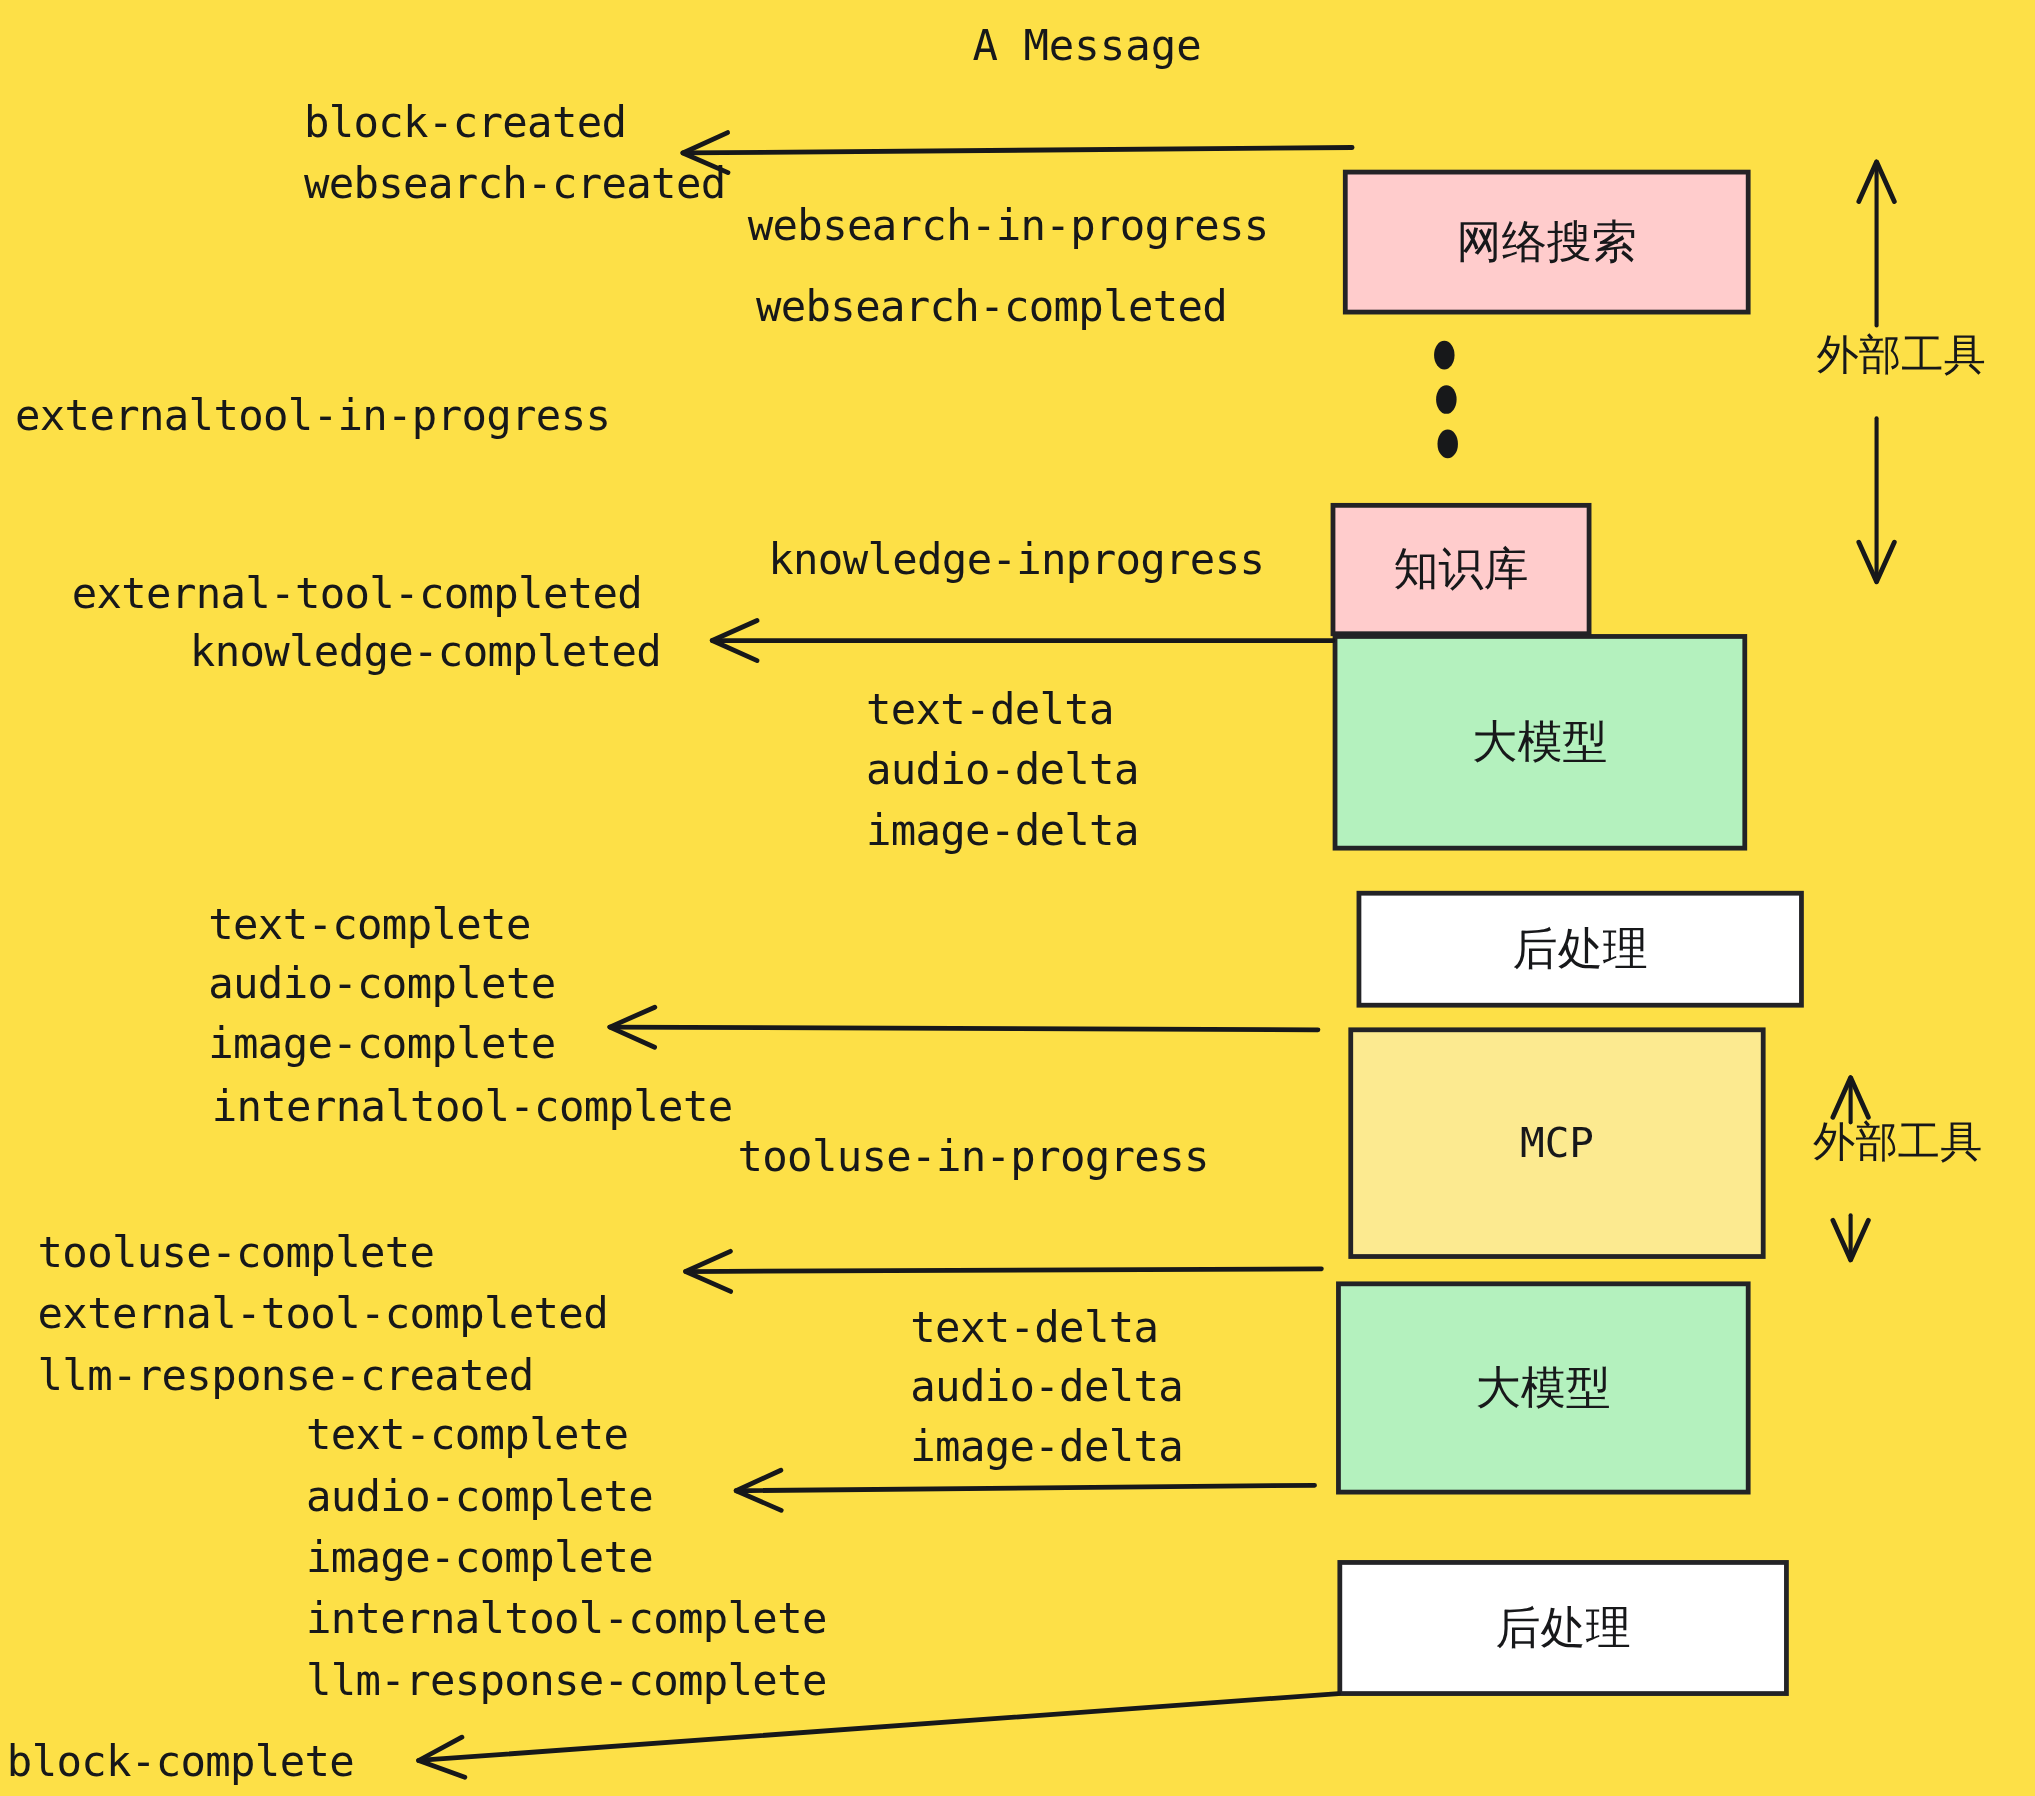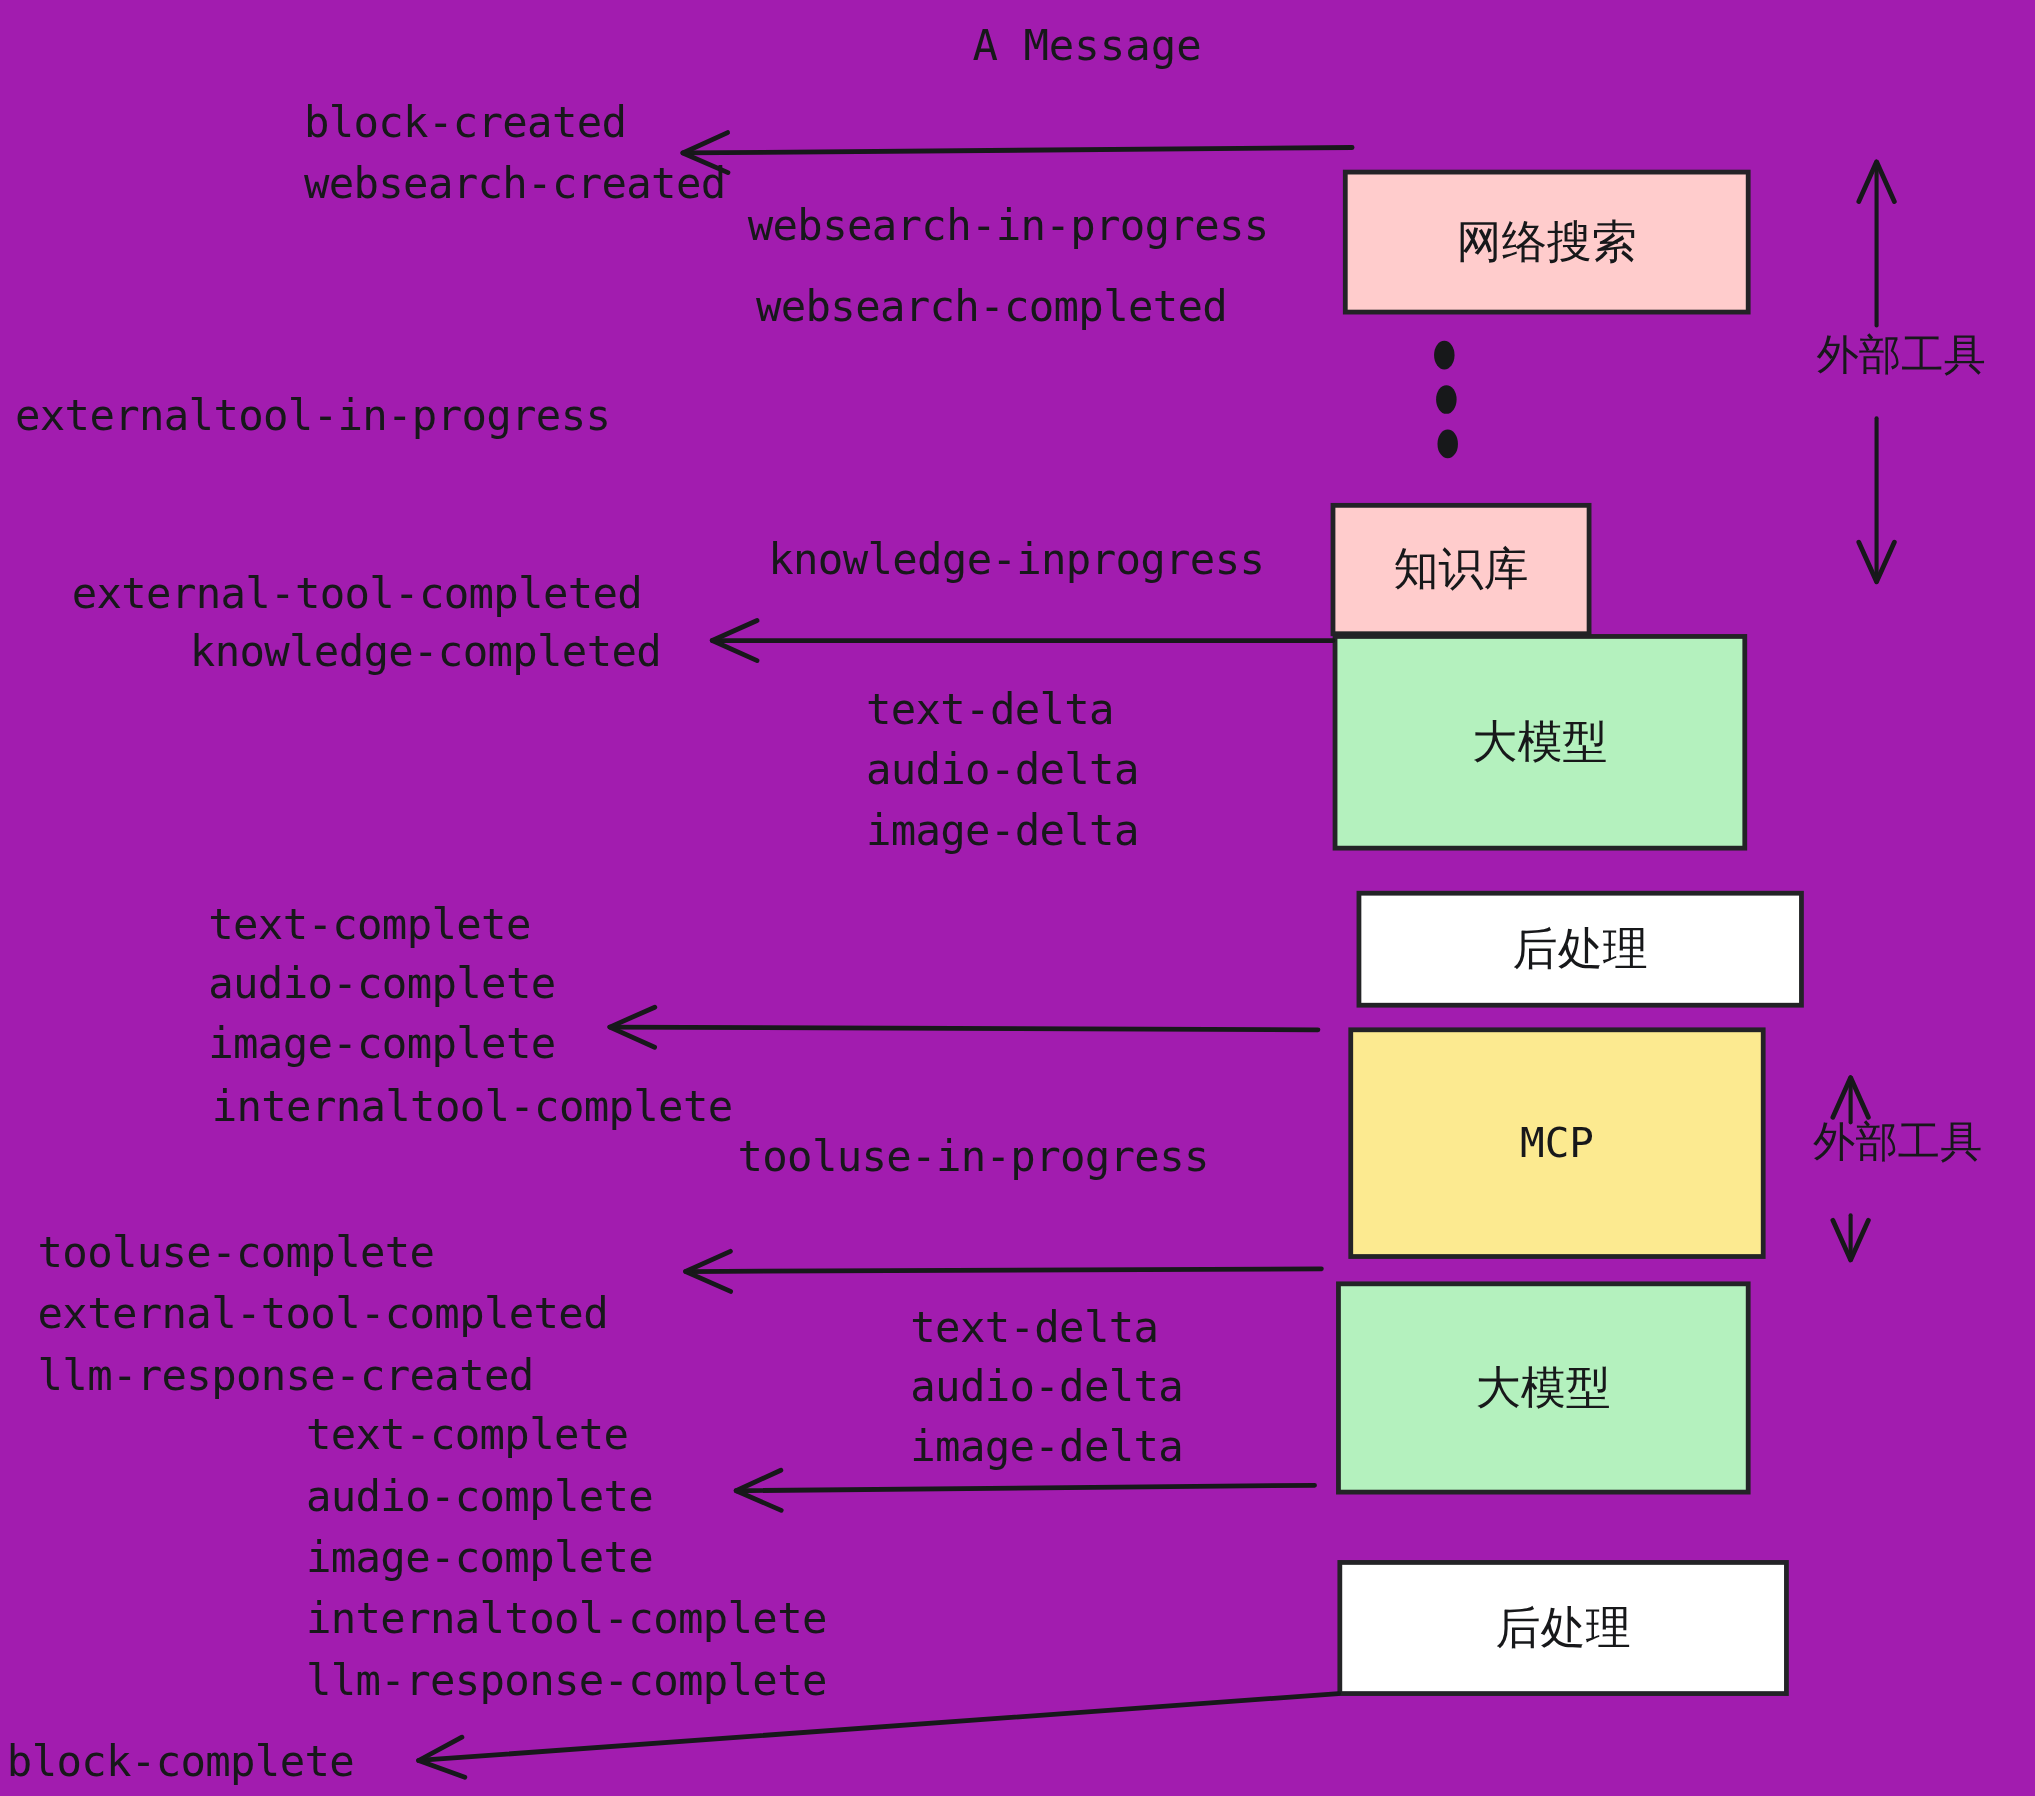--- a/index.html
+++ b/index.html
@@ -4,21 +4,21 @@
 <style>
   html, body {
     margin: 0;
     padding: 0;
     background: #ffffff;
   }
   #canvas {
     position: relative;
     width: 2035px;
     height: 1796px;
-    background: #a21caf;
+    background: #fde047;
     overflow: hidden;
     font-family: "DejaVu Sans Mono", "Liberation Mono", monospace;
   }
   svg#diagram {
     position: absolute;
     top: 0;
     left: 0;
     width: 2035px;
     height: 1796px;
   }

